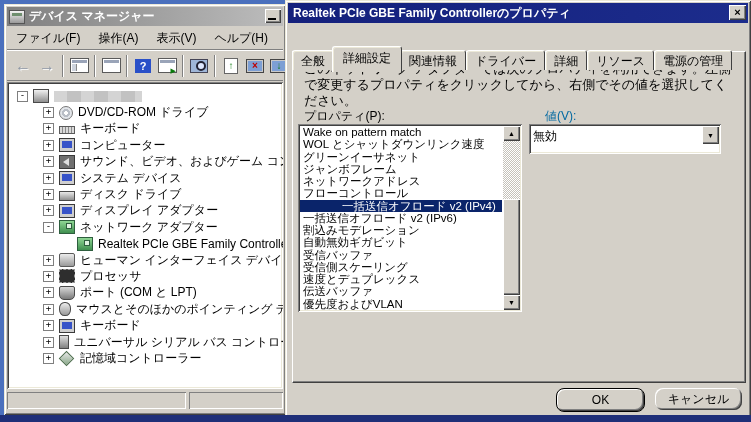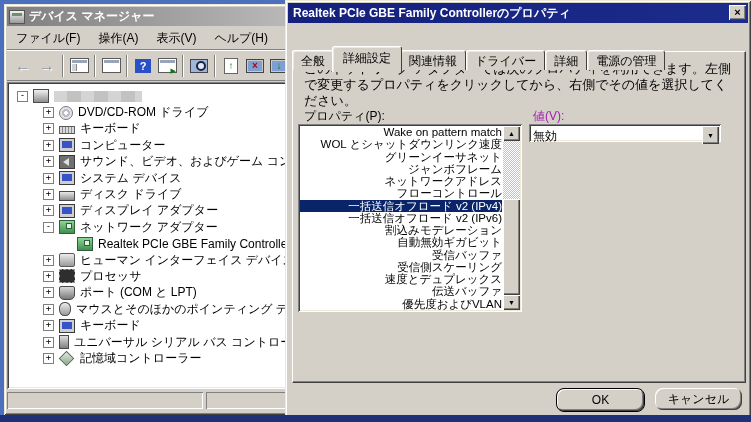--- a/index.html
+++ b/index.html
@@ -10,21 +10,21 @@
     -webkit-font-smoothing:none;
   }
   .rbtn{box-shadow: inset 1px 1px 0 #ffffff, inset -1px -1px 0 #404040, inset -2px -2px 0 #808080;}
   .s1{box-shadow: inset 1px 1px 0 #808080, inset -1px -1px 0 #ffffff, inset 2px 2px 0 #404040, inset -2px -2px 0 #ece9d8;}
   .s2{box-shadow: inset 1px 1px 0 #808080, inset -1px -1px 0 #ffffff;}
   .winframe{box-shadow: inset 1px 1px 0 #ece9d8, inset -1px -1px 0 #404040, inset 2px 2px 0 #ffffff, inset -2px -2px 0 #808080;}
 
   #desktop-bottom{position:absolute;left:0;right:0;bottom:0;height:7px;background:#1f2f78;z-index:20;}
 
   
-  #dm{position:absolute;left:4px;top:4px;width:282px;height:411px;background:#d4d0c8;z-index:1;padding-left:26px;}
+  #dm{position:absolute;left:4px;top:4px;width:282px;height:411px;background:#d4d0c8;z-index:1;}
   #dm-title{position:absolute;left:3px;top:3px;right:3px;height:19px;
     background:linear-gradient(to right,#7f7f7f,#bdbdbd);
     color:#fff;font-weight:bold;font-size:12px;display:flex;align-items:center;padding:0 2px;gap:4px;}
   .dm-app-icon{width:14px;height:12px;flex:none;background:linear-gradient(#f4f4f4,#9a9a9a);border:1px solid #555;position:relative;}
   .dm-app-icon::after{content:"";position:absolute;left:2px;top:2px;right:2px;height:3px;background:#6f8f6f;}
   #dm-min{position:absolute;right:2px;top:2px;width:16px;height:14px;background:#d4d0c8;position:absolute;}
   #dm-min::after{content:"";position:absolute;left:3px;bottom:3px;width:8px;height:2px;background:#000;}
 
   #dm-menubar{position:absolute;left:3px;top:24px;right:3px;height:20px;display:flex;align-items:center;font-size:12px;color:#000;}
   .menu-item{padding:2px 9px;white-space:nowrap;}
@@ -87,36 +87,36 @@
   #dlg-tabs{position:absolute;left:7px;top:30px;right:7px;height:22px;display:flex;align-items:flex-end;z-index:4;margin-top:18px;}
   .tab{height:17px;padding:2px 8px 0;font-size:12px;background:#d4d0c8;color:#000;white-space:nowrap;
     border:1px solid #404040;border-bottom:none;border-top-color:#fff;border-left-color:#fff;
     border-radius:3px 3px 0 0;box-shadow:inset 1px 1px 0 #ece9d8;}
   .tab.active{height:22px;padding:3px 10px 0;margin:0 -2px;position:relative;z-index:5;margin-bottom:-2px;background:#d4d0c8;}
 
   #dlg-page{position:absolute;left:7px;top:51px;width:452px;height:330px;background:#d4d0c8;
     border:1px solid;border-color:#ffffff #404040 #404040 #ffffff;box-shadow:inset -1px -1px 0 #808080;z-index:3;}
   #dlg-desc{position:absolute;left:11px;top:9px;right:9px;font-size:13px;line-height:16px;color:#000;}
   #prop-label{position:absolute;left:11px;top:56px;font-size:12px;color:#000;}
-  #value-label{position:absolute;left:240px;top:56px;font-size:12px;color:#a21caf;}
-
-  #prop-list{position:absolute;left:5px;top:72px;width:224px;height:188px;background:#fff;text-align:right;}
+  #value-label{position:absolute;left:252px;top:56px;font-size:12px;color:#0369a1;}
+
+  #prop-list{position:absolute;left:5px;top:72px;width:224px;height:188px;background:#fff;}
   #prop-rows{position:absolute;left:2px;top:2px;right:20px;bottom:2px;overflow:hidden;}
   .prow{height:12.25px;line-height:12.2px;font-size:11.5px;padding-left:3px;white-space:nowrap;color:#000;overflow:hidden;}
   .prow.sel{background:#0a246a;color:#fff;padding-left:42px;}
 
   #prop-sb{position:absolute;right:2px;top:2px;width:17px;bottom:2px;
     background:#dedbd2;
     background-image:repeating-conic-gradient(#ffffff 0% 25%,#c5c2ba 25% 50%);background-size:2px 2px;}
   .sb-btn{position:absolute;left:0;width:17px;height:15px;background:#d4d0c8;display:flex;align-items:center;justify-content:center;
     font-size:7px;color:#000;line-height:1;}
   #sb-up{top:0;} #sb-down{bottom:0;}
   #sb-thumb{position:absolute;left:0;width:17px;top:73px;height:96px;background:#d4d0c8;}
 
-  #value-combo{position:absolute;left:236px;top:72px;width:192px;height:18px;background:#fff;}
+  #value-combo{position:absolute;left:236px;top:72px;width:192px;height:30px;background:#fff;}
   #value-text{position:absolute;left:4px;top:4px;font-size:12px;color:#000;white-space:nowrap;}
   #combo-arrow{position:absolute;right:2px;top:2px;width:17px;height:18px;background:#d4d0c8;
     display:flex;align-items:center;justify-content:center;font-size:7px;color:#000;}
 
   .dlg-btn{position:absolute;top:388px;width:87px;height:22px;background:#d4d0c8;
     display:flex;align-items:center;justify-content:center;font-size:12px;color:#000;border-radius:8px;}
   #btn-ok{left:271px;border:1px solid #000;}
   #btn-cancel{left:370px;}
 </style>
 </head>
@@ -279,20 +279,21 @@
     <span>Realtek PCIe GBE Family Controllerのプロパティ</span>
   </div>
   <span id="dlg-close" class="rbtn">×</span>
 
   <div id="dlg-tabs">
     <span class="tab">全般</span>
     <span class="tab active">詳細設定</span>
     <span class="tab">関連情報</span>
     <span class="tab">ドライバー</span>
     <span class="tab">詳細</span>
+    <span class="tab">リソース</span>
     <span class="tab">電源の管理</span>
   </div>
 
   <div id="dlg-page">
     <div id="dlg-desc">このネットワーク アダプターでは次のプロパティを利用できます。左側で変更するプロパティをクリックしてから、右側でその値を選択してください。</div>
     <div id="prop-label">プロパティ(P):</div>
     <div id="value-label">値(V):</div>
 
     <div id="prop-list" class="s1">
       <div id="prop-rows">

